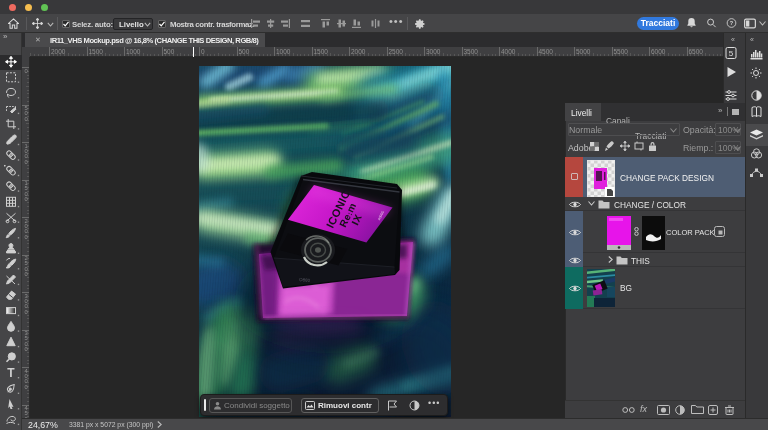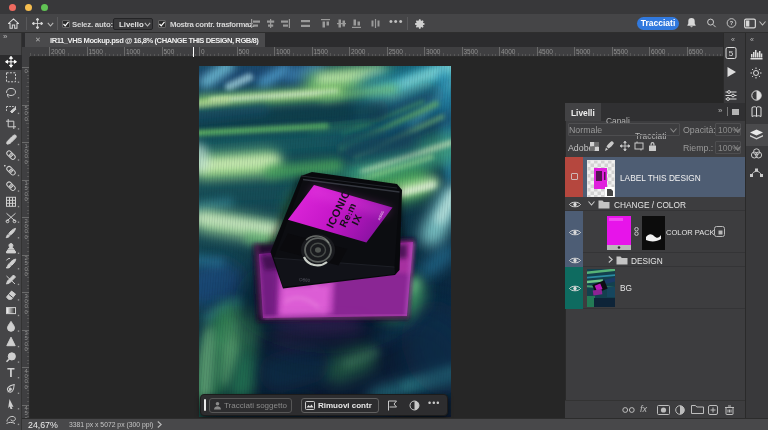--- a/index.html
+++ b/index.html
@@ -747,21 +747,21 @@
 <text x="100" y="215" transform="rotate(5 100 215)" font-family="Liberation Sans" font-size="4.5" fill="#565660">O880</text>
 </g>
 </svg>
 <div style="position:absolute;left:200px;top:394px;width:248px;height:22px;background:#2d2d2f;border:1px solid #1c1c1c;border-radius:4px;box-shadow:0 2px 5px rgba(0,0,0,0.5);"></div>
 <div style="position:absolute;left:203.5px;top:399px;width:2px;height:12px;background:#e8e8e8;border-radius:1px;"></div>
 <div style="position:absolute;left:209px;top:397.5px;width:83px;height:15px;border:1px solid #565656;border-radius:3px;"></div>
 <svg class="abs" style="left:213px;top:400.5px" width="9" height="9" viewBox="0 0 9 9">
       <circle cx="4.5" cy="2.8" r="1.8" fill="#8a8a8a"></circle>
       <path d="M1 8.5 C1 6 3 5.2 4.5 5.2 C6 5.2 8 6 8 8.5 Z" fill="#8a8a8a"></path>
     </svg>
-<div class="txt" style="left:224px;top:400.5px;font-size:8px;color:#8a8a8a;">Tracciati soggetto</div>
+<div class="txt" style="left:224px;top:400.5px;font-size:8px;color:#8a8a8a;">Condividi soggetto</div>
 <div style="position:absolute;left:301px;top:397.5px;width:78px;height:15px;border:1px solid #606060;border-radius:3px;"></div>
 <svg class="abs" style="left:305px;top:400.5px" width="10" height="9" viewBox="0 0 10 9">
       <rect x="0.5" y="0.5" width="9" height="8" rx="1" stroke="#e0e0e0" fill="none" stroke-width="0.9"></rect>
       <path d="M1.5 6.5 L3.5 4 L5 5.5 L6.5 3.5 L8.5 6.5 Z" fill="#e0e0e0"></path>
     </svg>
 <div class="txt" style="left:318px;top:400.5px;font-size:8px;font-weight:bold;color:#e8e8e8;">Rimuovi contr</div>
 <svg class="abs" style="left:387px;top:399.5px" width="11" height="11" viewBox="0 0 11 11">
       <path d="M1.5 10.5 L1.5 1 L9.5 1 L7 4 L9.5 7 L2.5 7" stroke="#c8c8c8" stroke-width="1" fill="none"></path>
     </svg>
 <svg class="abs" style="left:409px;top:399.5px" width="11" height="11" viewBox="0 0 11 11">
@@ -840,21 +840,21 @@
       <g stroke="#c9c9c9" fill="none">
         <path d="M1.5 8 C4 3 9 3 11.5 8"></path>
       </g>
       <rect x="0" y="7" width="3" height="3" fill="#c9c9c9"></rect>
       <rect x="10" y="7" width="3" height="3" fill="#c9c9c9"></rect>
       <rect x="5" y="1.5" width="3" height="3" fill="#c9c9c9"></rect>
     </svg>
 <div style="position:absolute;left:565px;top:103px;width:180px;height:315px;background:#3d3d3f;border-left:1px solid #2a2a2a;"></div>
 <div style="position:absolute;left:565px;top:103px;width:180px;height:18px;background:#303032;"></div>
 <div style="position:absolute;left:565px;top:103px;width:36px;height:18px;background:#424244;"></div>
-<div class="txt" style="left:571px;top:107.5px;font-size:8.4px;font-weight:bold;color:#f0f0f0;">Livelli</div>
+<div class="txt" style="left:571px;top:107.5px;font-size:8.4px;font-weight:normal;color:#f0f0f0;">Livelli</div>
 <div class="txt" style="left:606px;top:107.5px;font-size:8.4px;color:#b4b4b4;margin-top:8px;">Canali</div>
 <div class="txt" style="left:635px;top:107.5px;font-size:8.4px;color:#b4b4b4;margin-top:23px;">Tracciati</div>
 <div class="txt" style="left:718px;top:106px;font-size:8px;color:#b4b4b4;">»</div>
 <div style="position:absolute;left:727px;top:107px;width:1px;height:9px;background:#777;"></div>
 <div style="position:absolute;left:732px;top:109px;width:7px;height:6px;background:#b4b4b4;"></div>
 <div class="txt" style="left:569px;top:124.5px;font-size:8.8px;color:#9a9a9a;">Normale</div>
 <div style="position:absolute;left:568px;top:122.5px;width:112px;height:13px;border:1px solid #4e4e50;border-radius:1px;"></div>
 <svg class="abs" style="left:670px;top:127.5px" width="7" height="5" viewBox="0 0 7 5">
       <path d="M0.5 0.5 L3.5 4 L6.5 0.5" stroke="#888" stroke-width="1.1" fill="none"></path>
     </svg>
@@ -954,21 +954,21 @@
         <rect x="24.5" y="31.5" width="3.5" height="3.5"></rect>
         <rect x="24.5" y="38.5" width="3.5" height="3.5"></rect>
       </g>
 <rect x="7" y="8" width="13" height="21" fill="#e020dd"></rect>
 <rect x="9" y="11" width="6" height="10" fill="#30122e" opacity="0.8"></rect>
 <rect x="17" y="12" width="1.5" height="8" fill="#551050"></rect>
 <rect x="18" y="27" width="10" height="11" fill="#fff"></rect>
 <path d="M20 36 L20 29 L24 29 L26 31 L26 36 Z" fill="#444"></path>
 <rect x="0" y="0" width="28" height="38" fill="none" stroke="#e8e8e8" stroke-width="1.5"></rect>
 </svg>
-<div class="txt" style="left:620px;top:172.5px;font-size:8.3px;color:#f2f2f2;">LABEL THIS DESIGN</div>
+<div class="txt" style="left:620px;top:172.5px;font-size:8.3px;color:#f2f2f2;">CHANGE PACK DESIGN</div>
 <div style="position:absolute;left:565px;top:197px;width:180px;height:14px;background:#3d3d3f;border-bottom:1px solid #343436;"></div>
 <svg class="abs" style="left:569px;top:199.5px" width="12" height="9" viewBox="0 0 12 9">
       <path d="M0.5 4.5 C2.5 1.5 9.5 1.5 11.5 4.5 C9.5 7.5 2.5 7.5 0.5 4.5 Z" stroke="#dcdcdc" fill="none" stroke-width="1"></path>
       <circle cx="6" cy="4.5" r="1.7" fill="#dcdcdc"></circle>
     </svg>
 <svg class="abs" style="left:588px;top:201px" width="7" height="5" viewBox="0 0 7 5">
       <path d="M0.5 0.5 L3.5 4 L6.5 0.5" stroke="#c9c9c9" stroke-width="1.1" fill="none"></path>
     </svg>
 <svg class="abs" style="left:598px;top:199px" width="12" height="10" viewBox="0 0 12 10">
       <path d="M0.5 1.5 L4.5 1.5 L5.8 3 L11.5 3 L11.5 9.5 L0.5 9.5 Z" fill="#c4c4c4"></path>
@@ -1006,21 +1006,21 @@
 <svg class="abs" style="left:569px;top:255.5px" width="12" height="9" viewBox="0 0 12 9">
       <path d="M0.5 4.5 C2.5 1.5 9.5 1.5 11.5 4.5 C9.5 7.5 2.5 7.5 0.5 4.5 Z" stroke="#dcdcdc" fill="none" stroke-width="1"></path>
       <circle cx="6" cy="4.5" r="1.7" fill="#dcdcdc"></circle>
     </svg>
 <svg class="abs" style="left:608px;top:256px" width="5" height="7" viewBox="0 0 5 7">
       <path d="M0.8 0.5 L4.2 3.5 L0.8 6.5" stroke="#c9c9c9" stroke-width="1.1" fill="none"></path>
     </svg>
 <svg class="abs" style="left:616px;top:255px" width="12" height="10" viewBox="0 0 12 10">
       <path d="M0.5 1.5 L4.5 1.5 L5.8 3 L11.5 3 L11.5 9.5 L0.5 9.5 Z" fill="#c4c4c4"></path>
     </svg>
-<div class="txt" style="left:631px;top:255.5px;font-size:8.3px;color:#e4e4e4;">DESIGN</div>
+<div class="txt" style="left:631px;top:255.5px;font-size:8.3px;color:#e4e4e4;">THIS</div>
 <div style="position:absolute;left:565px;top:267px;width:180px;height:42px;background:#3d3d3f;border-bottom:1px solid #343436;"></div>
 <div style="position:absolute;left:565px;top:267px;width:18px;height:42px;background:#0e6b60;"></div>
 <svg class="abs" style="left:569px;top:283.5px" width="12" height="9" viewBox="0 0 12 9">
       <path d="M0.5 4.5 C2.5 1.5 9.5 1.5 11.5 4.5 C9.5 7.5 2.5 7.5 0.5 4.5 Z" stroke="#dcdcdc" fill="none" stroke-width="1"></path>
       <circle cx="6" cy="4.5" r="1.7" fill="#dcdcdc"></circle>
     </svg>
 <svg class="abs" style="left:587px;top:269px" width="28" height="38" viewBox="0 0 28 38">
 <rect width="28" height="38" fill="#13404e"></rect>
 <rect x="-2" y="1" width="32" height="2.5" fill="#57b377" transform="rotate(-6 14 2)"></rect>
 <rect x="-2" y="6.5" width="32" height="1.8" fill="#2b8ba0" transform="rotate(-5 14 8)"></rect>

